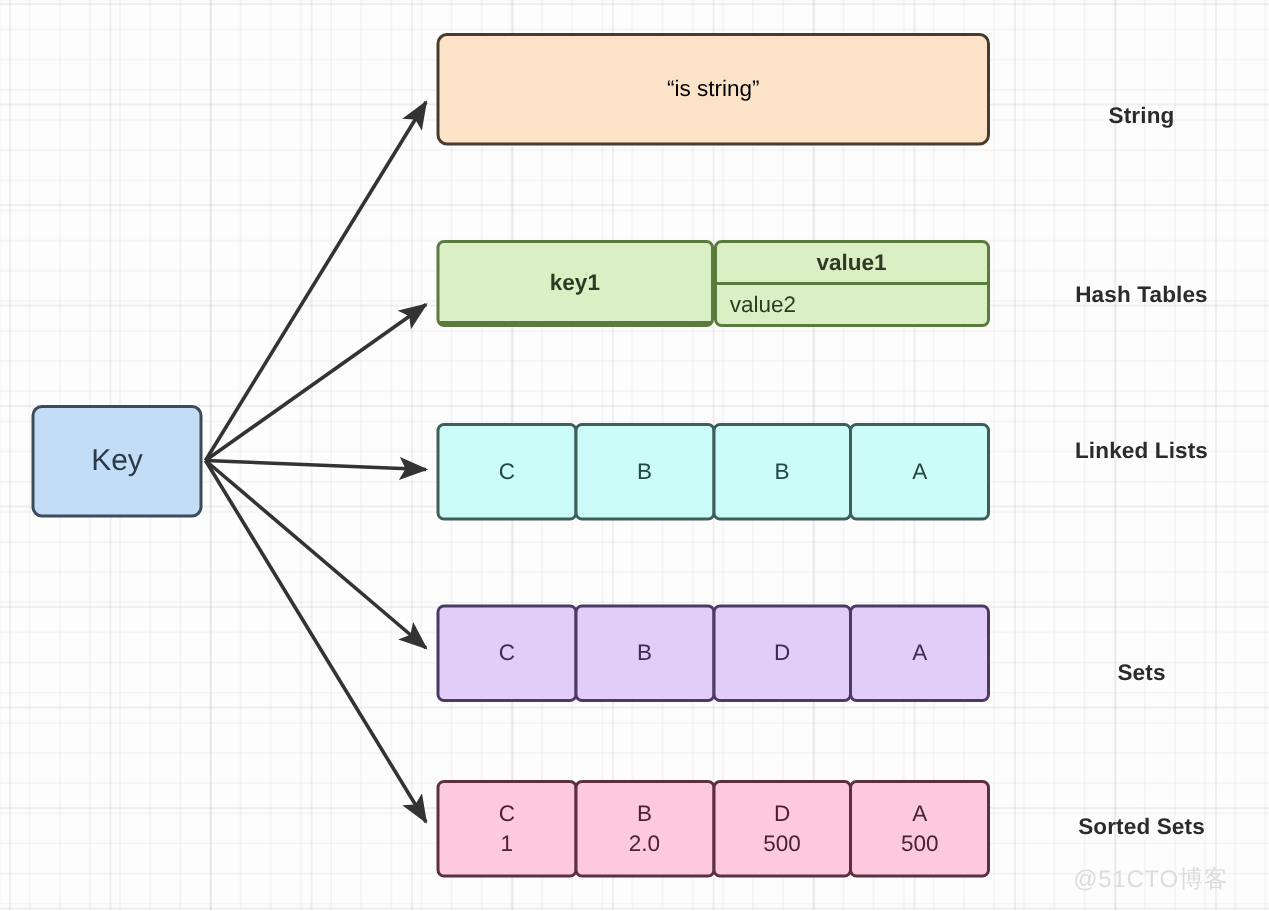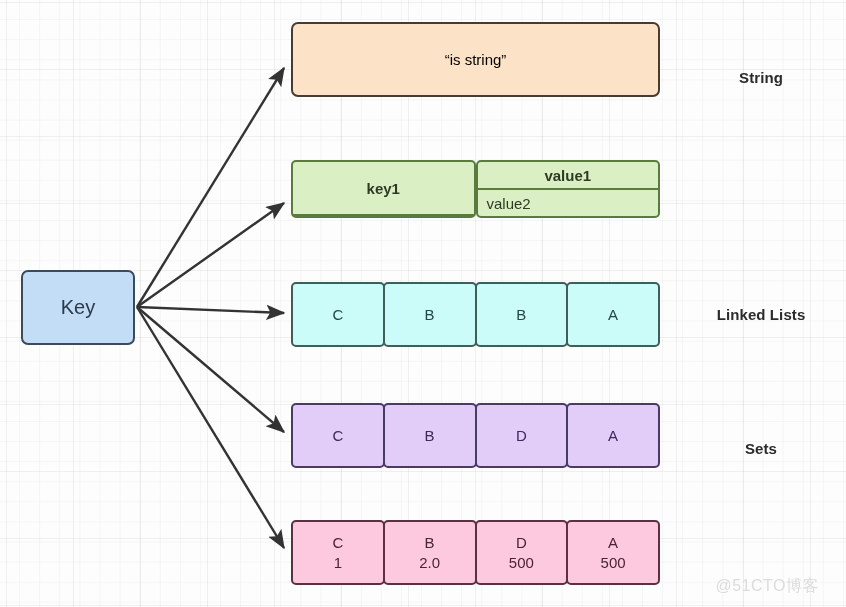--- a/index.html
+++ b/index.html
@@ -203,36 +203,37 @@
 
   <div class="hash-wrap">
     <div class="hash-col">
       <div class="hash-cell head">key1</div>
     </div>
     <div class="hash-col">
       <div class="hash-cell head">value1</div>
       <div class="hash-cell body">value2</div>
     </div>
   </div>
+  <div class="side-label" style="top:188px;">Hash Tables</div>
 
   <div class="seg-row list-row">
     <div class="seg-cell">
       <span>C</span>
     </div>
     <div class="seg-cell">
       <span>B</span>
     </div>
     <div class="seg-cell">
       <span>B</span>
     </div>
     <div class="seg-cell">
       <span>A</span>
     </div>
   </div>
-  <div class="side-label" style="top:306px;">Linked Lists</div>
+  <div class="side-label" style="top:292px;">Linked Lists</div>
 
   <div class="seg-row set-row">
     <div class="seg-cell">
       <span>C</span>
     </div>
     <div class="seg-cell">
       <span>B</span>
     </div>
     <div class="seg-cell">
       <span>D</span>
@@ -254,16 +255,17 @@
     </div>
     <div class="seg-cell">
       <span>D</span>
       <span>500</span>
     </div>
     <div class="seg-cell">
       <span>A</span>
       <span>500</span>
     </div>
   </div>
+  <div class="side-label" style="top:543px;">Sorted Sets</div>
 
   <div class="watermark">@51CTO博客</div>
 
 </div>
 
 </body></html>

